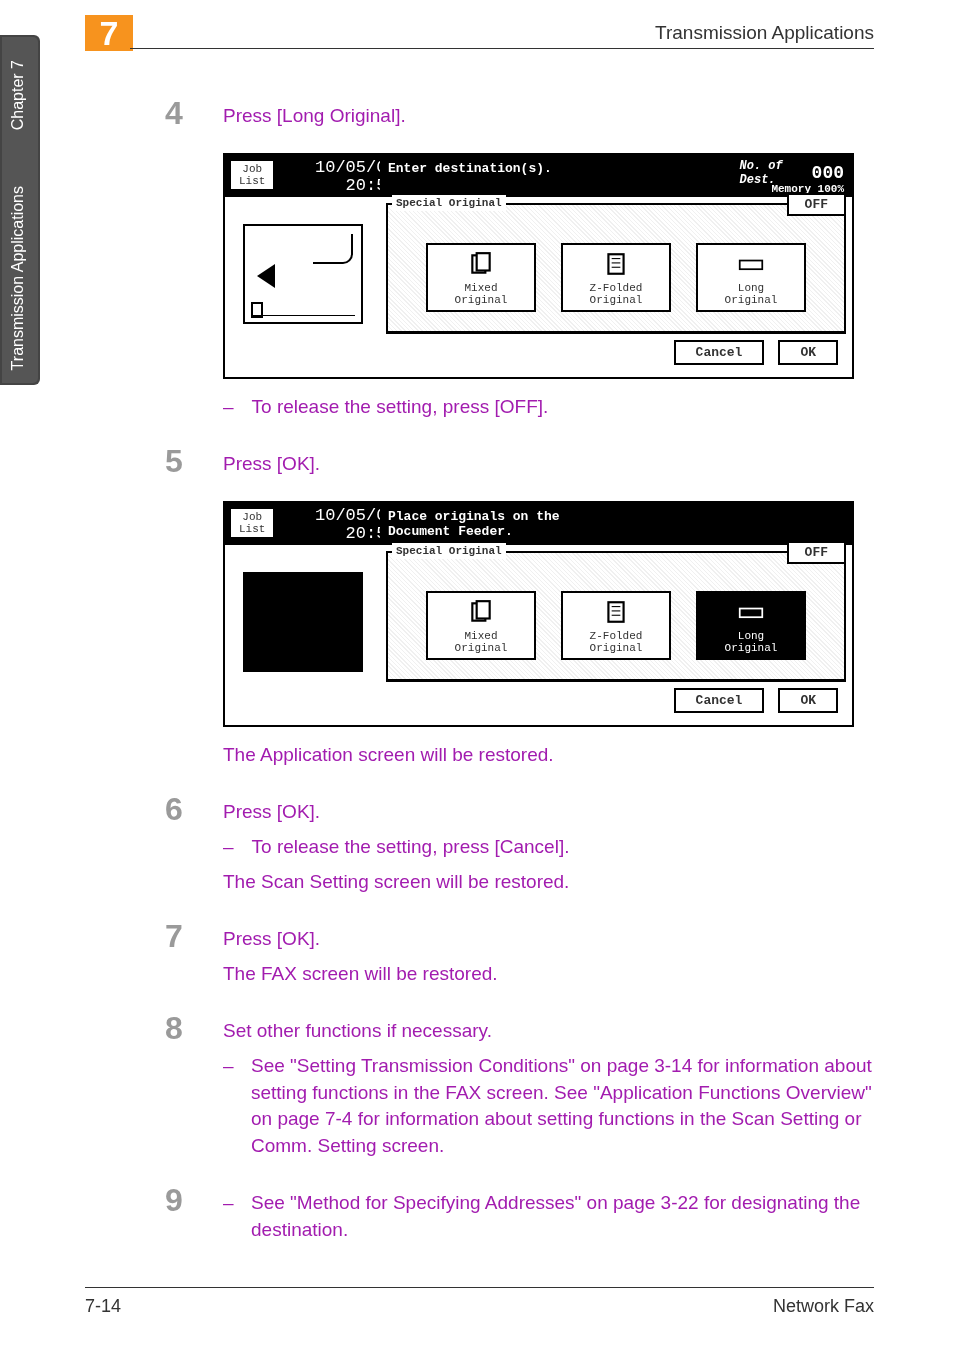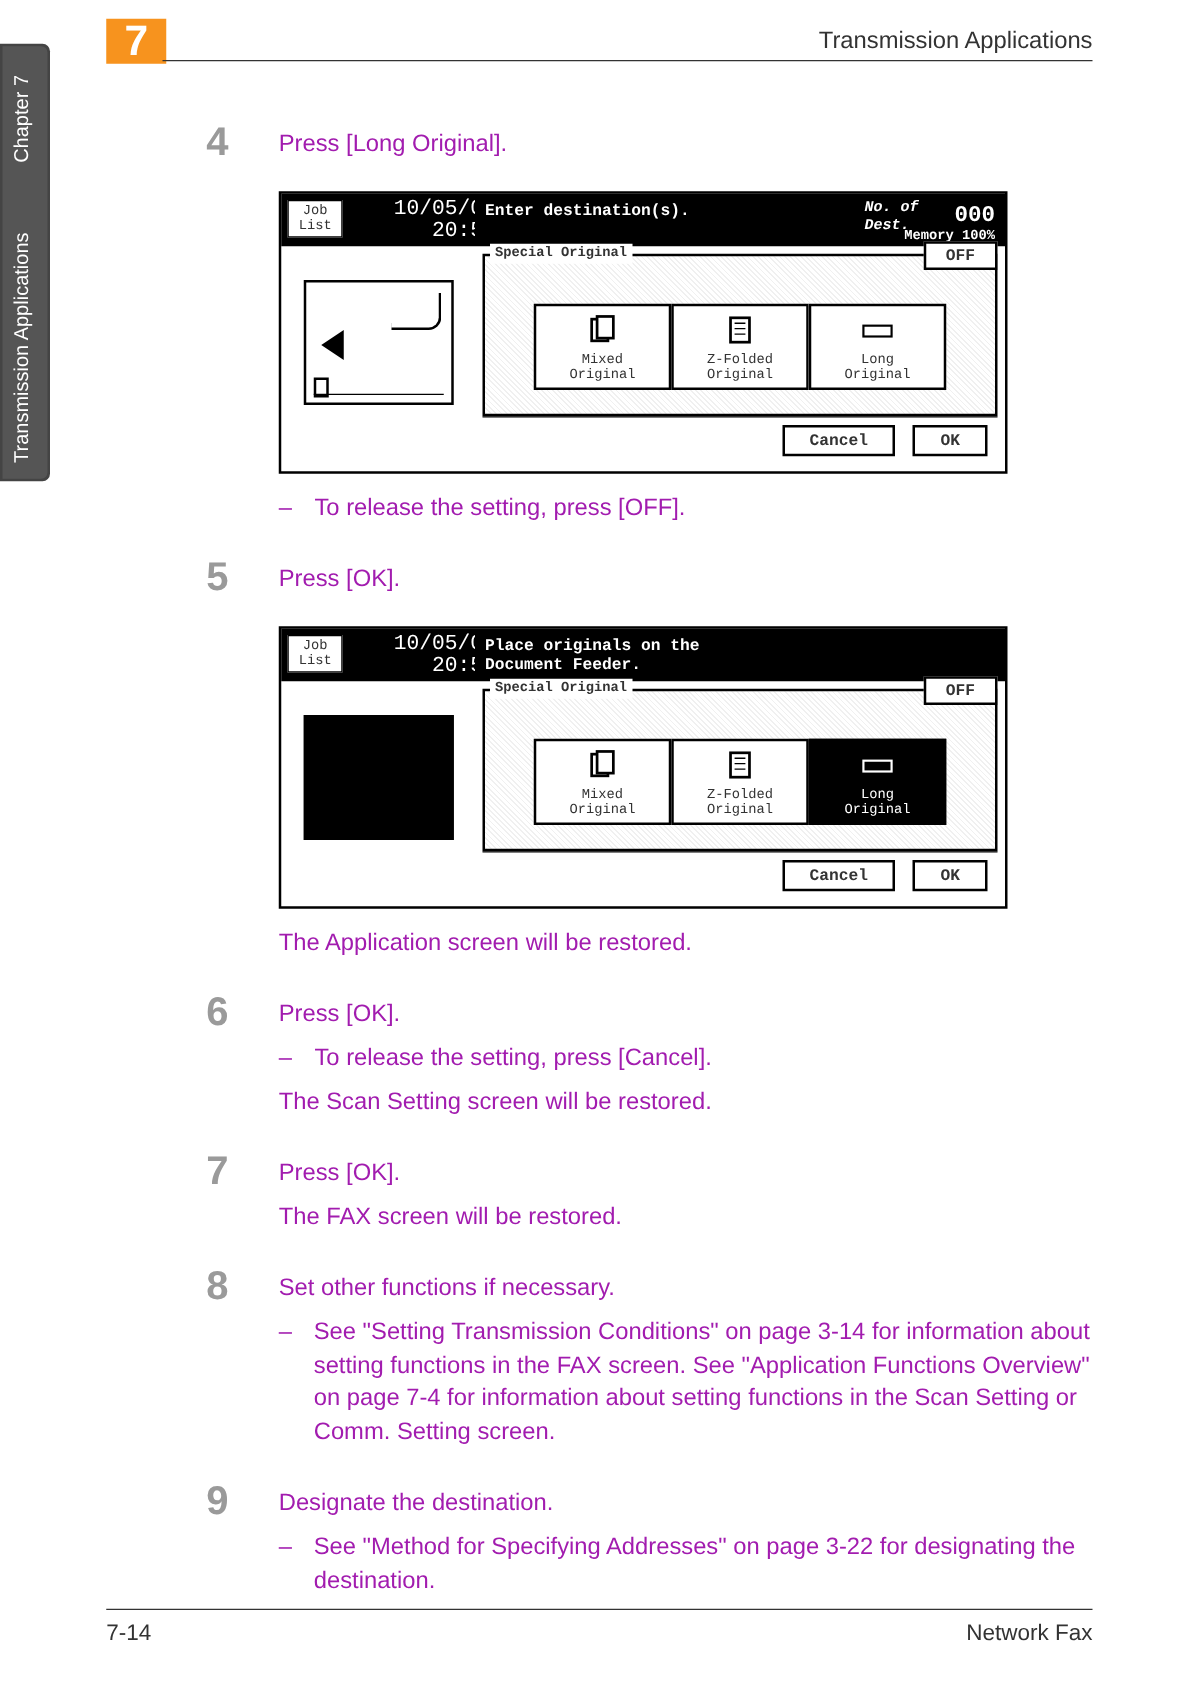--- a/index.html
+++ b/index.html
@@ -118,21 +118,21 @@
     }
     .screenshot-wrapper {
       position: relative;
       margin-left: 58px;
       margin-bottom: 15px;
       margin-top: 5px;
     }
     .screenshot {
       border: 2px solid #000;
       background: #fff;
-      width: 583px;
+      width: 631px;
       position: relative;
       font-family: "Courier New", monospace;
     }
     .shot-top {
       display: flex;
       height: 42px;
     }
     .job-list {
       width: 155px;
       background: #000;
@@ -248,20 +248,21 @@
       top: -12px;
       right: -2px;
       background: #fff;
       border: 2px solid #000;
       padding: 2px 16px;
       font-size: 13px;
       font-weight: bold;
     }
     .option-row {
       display: flex;
+      gap: 25px;
       justify-content: center;
       margin-top: 10px;
     }
     .option-btn {
       width: 110px;
       border: 2px solid #000;
       background: #fff;
       text-align: center;
       padding: 4px 2px;
       font-size: 11px;
@@ -519,21 +520,20 @@
       <div class="sub-item">
         <span class="dash">–</span>
         <span>See "Setting Transmission Conditions" on page 3-14 for information about setting functions in the FAX screen. See "Application Functions Overview" on page 7-4 for information about setting functions in the Scan Setting or Comm. Setting screen.</span>
       </div>
     </div>
   </div>
 
   <div class="step">
     <div class="step-num">9</div>
     <div class="step-body">
-      <p>Designate the destination.</p>
       <div class="sub-item">
         <span class="dash">–</span>
         <span>See "Method for Specifying Addresses" on page 3-22 for designating the destination.</span>
       </div>
     </div>
   </div>
 
 </div>
 
 <div class="page-footer">

